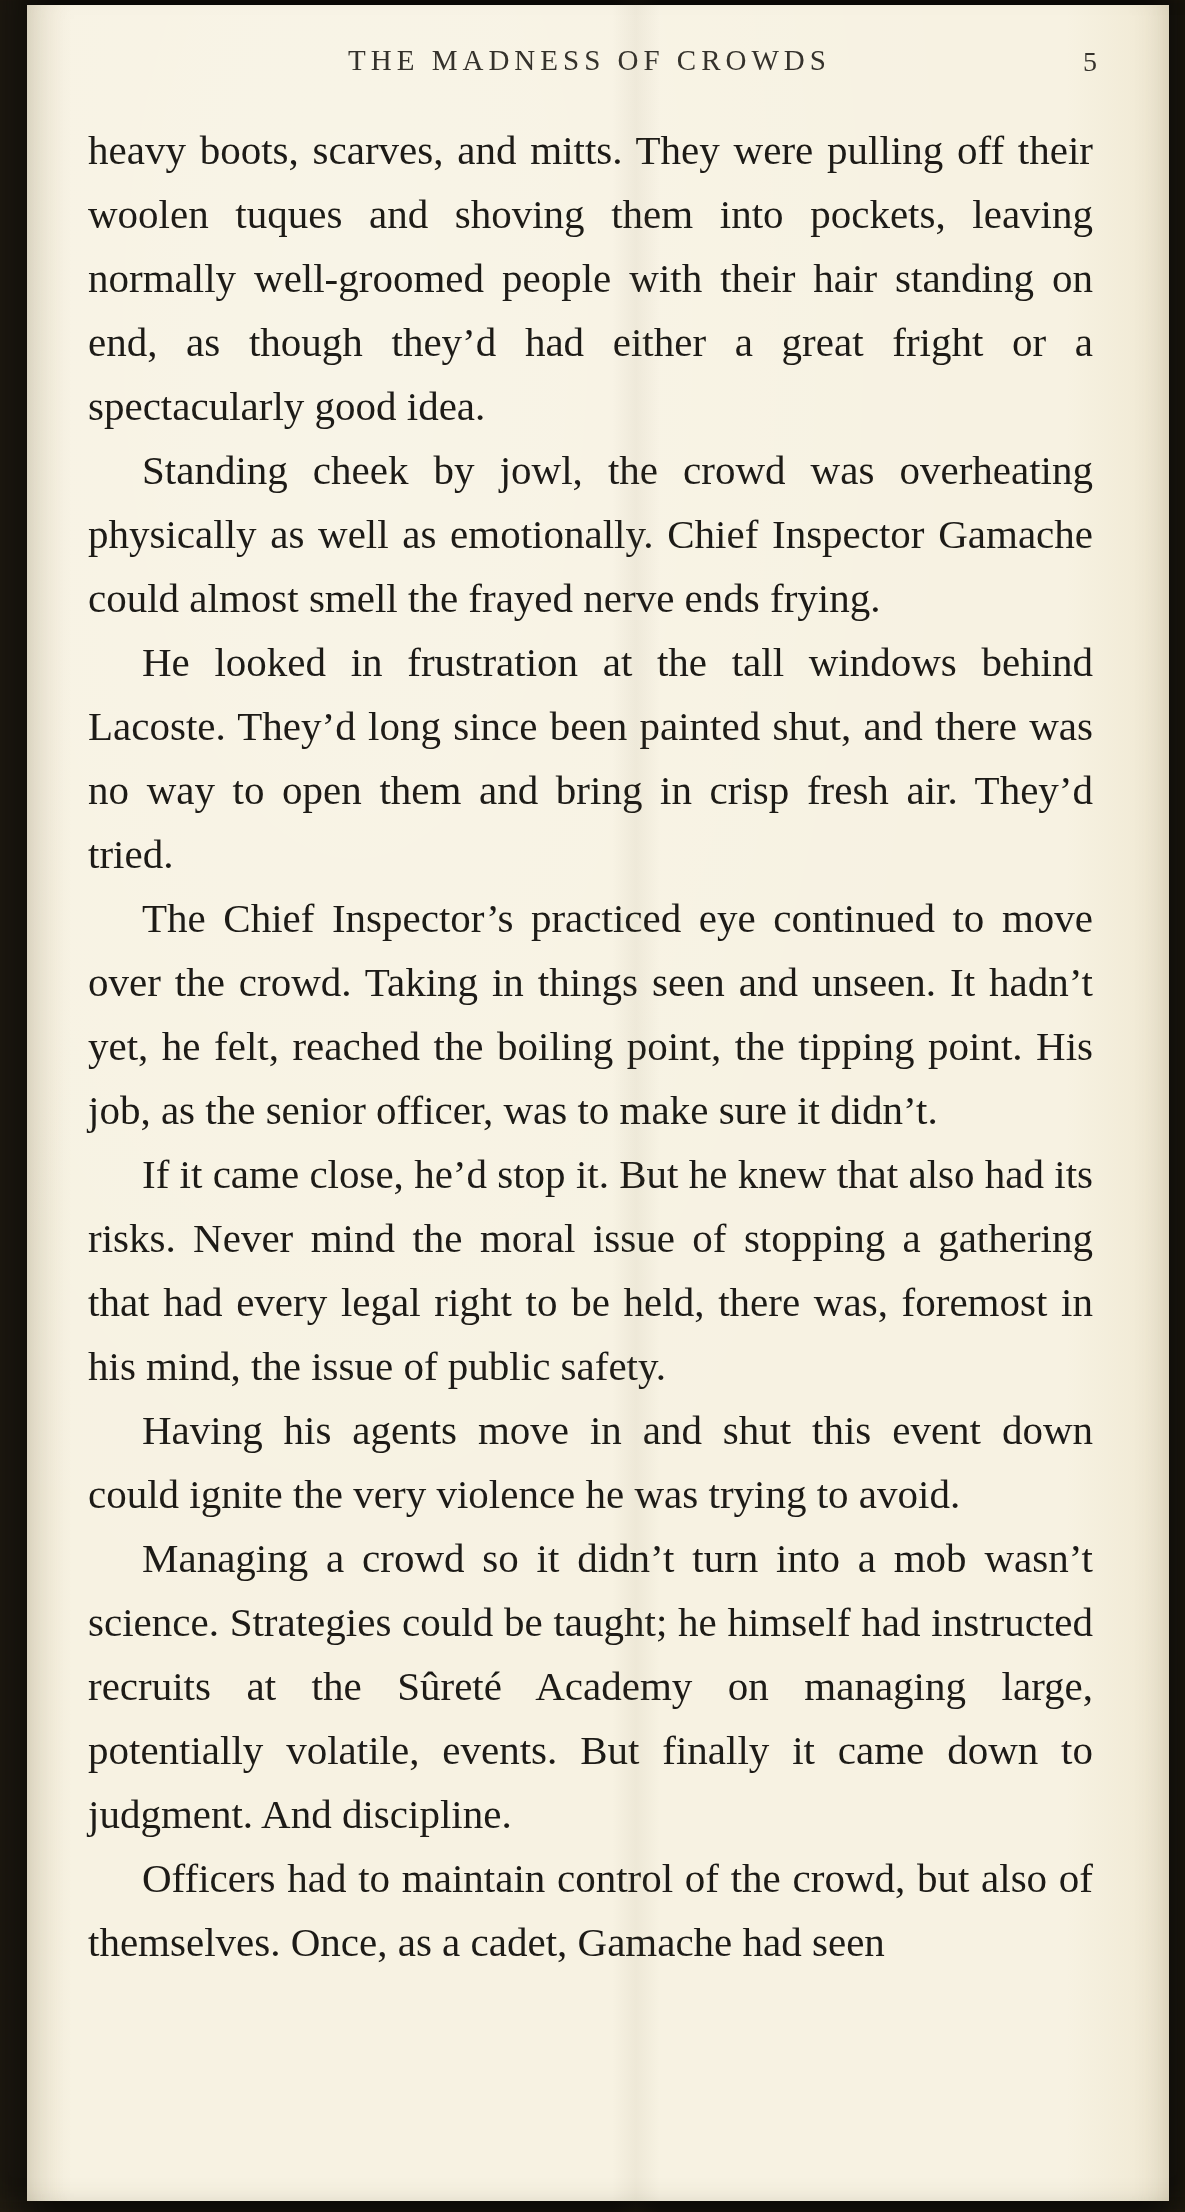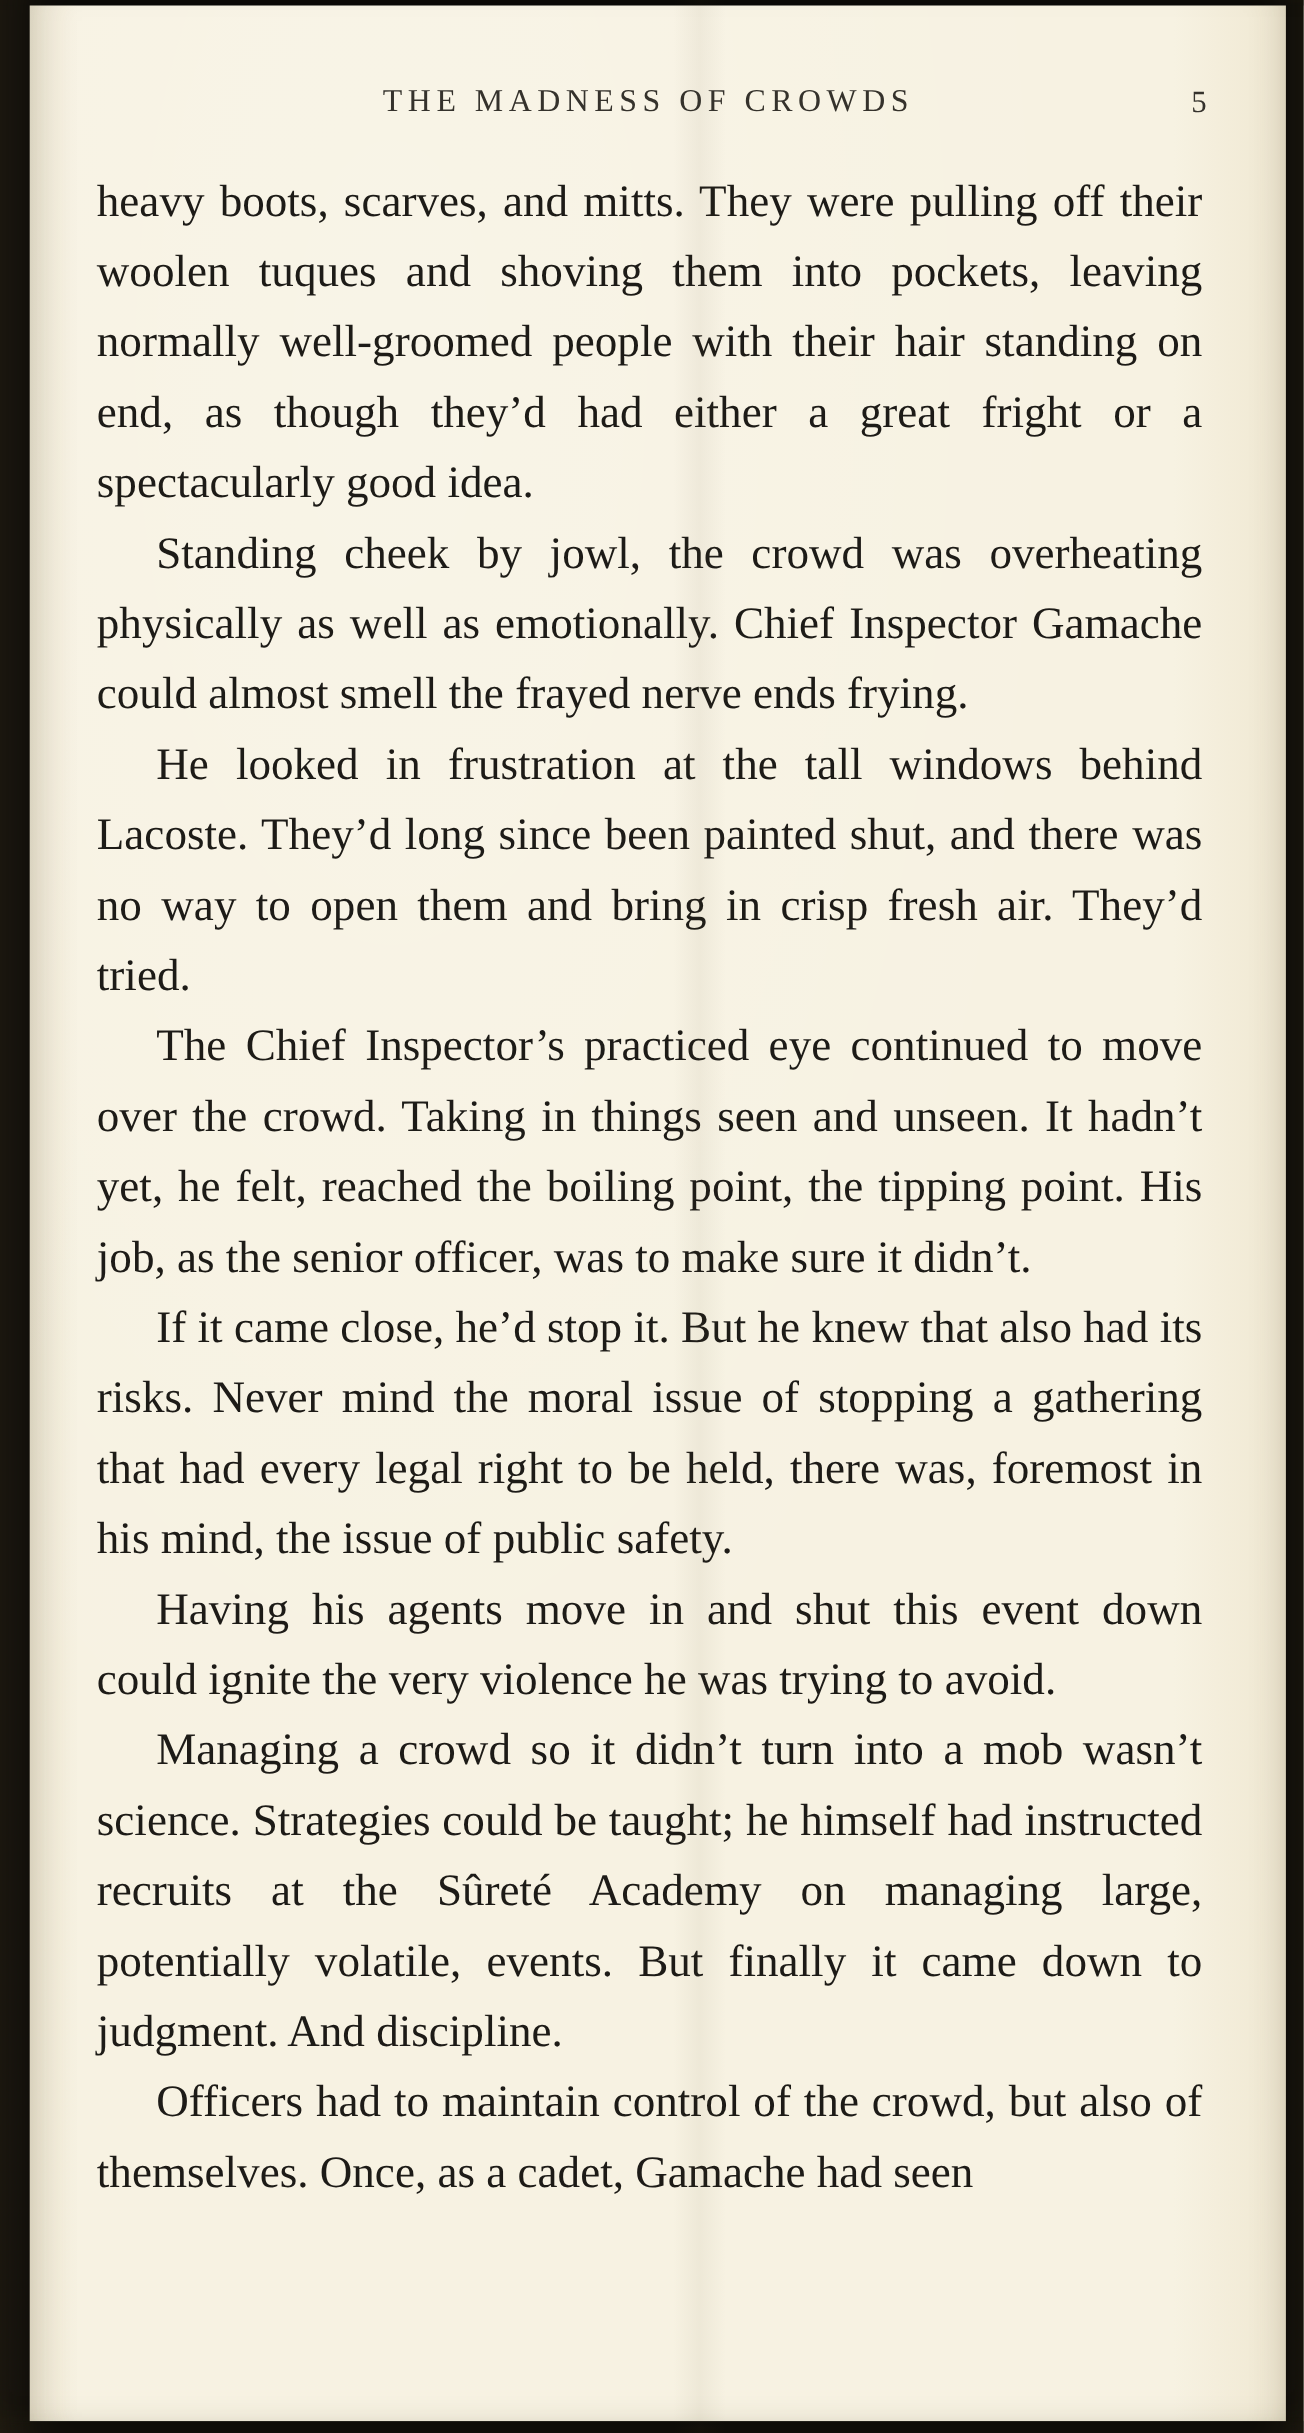--- a/index.html
+++ b/index.html
@@ -40,21 +40,21 @@
     position: absolute;
     top: 0;
     bottom: 0;
     left: 612px;
     width: 48px;
     pointer-events: none;
     background: linear-gradient(90deg, transparent, rgba(90, 75, 40, 0.06) 50%, transparent);
   }
   .running-head {
     position: relative;
-    margin: 76px 96px 0 90px;
+    margin: 44px 96px 0 90px;
     height: 40px;
   }
   .running-title {
     display: block;
     text-align: center;
     font-size: 29px;
     letter-spacing: 5px;
     color: #35322c;
   }
   .page-number {

